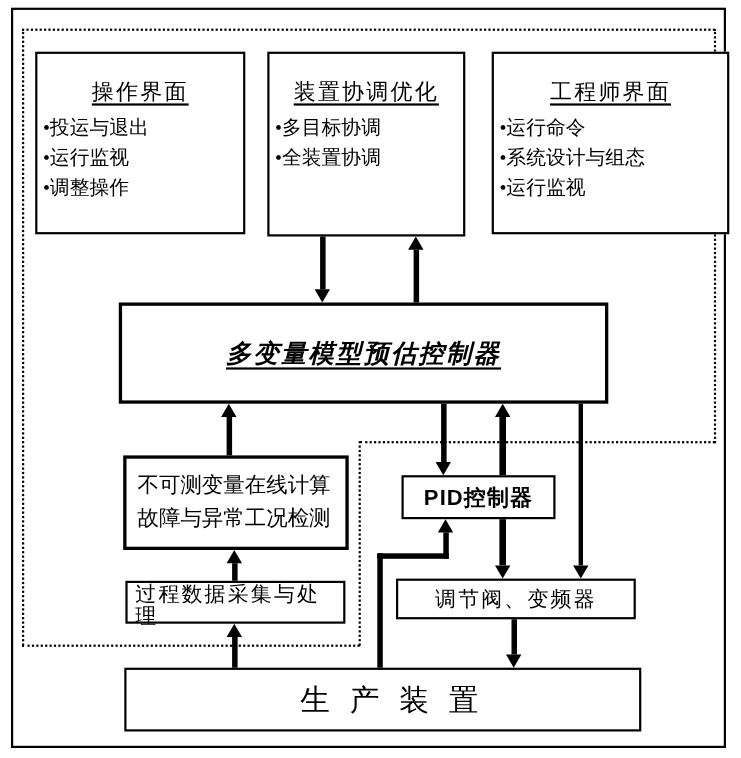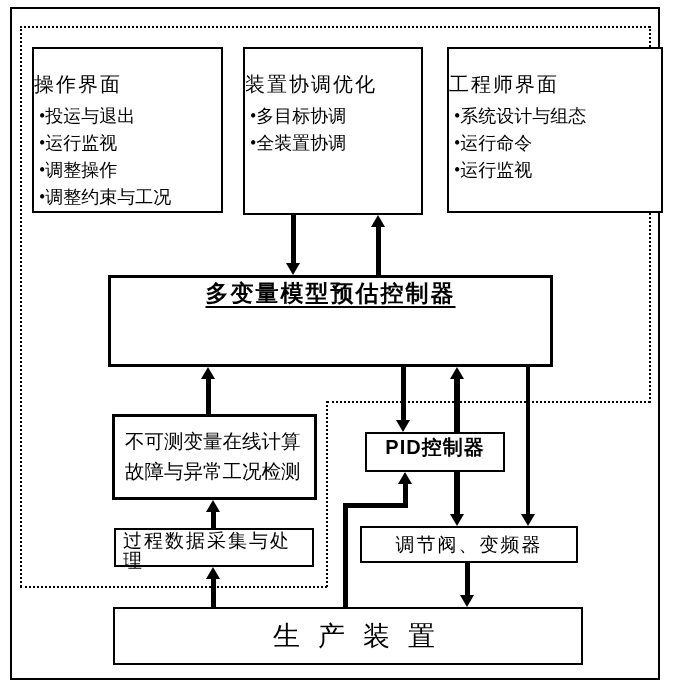--- a/index.html
+++ b/index.html
@@ -12,39 +12,39 @@
     border:2px solid #000;
   }
   .dotted{position:absolute;}
   .dotted.h{border-top:2px dotted #000;height:0;}
   .dotted.v{border-left:2px dotted #000;width:0;}
   .box{
     position:absolute;border:2px solid #000;background:#fff;box-sizing:border-box;
   }
   .panel{padding-top:22px;}
   .panel-title{
-    display:block;text-align:left;font-size:20px;letter-spacing:2px;
-    text-underline-offset:4px;text-decoration-thickness:2px;
+    display:block;text-align:center;font-size:20px;letter-spacing:2px;
+    text-decoration:underline;text-underline-offset:4px;text-decoration-thickness:2px;
     line-height:26px;
   }
   .panel-list{list-style:none;margin:6px 0 0 0;padding:0 0 0 5px;}
   .panel-list li{font-size:18px;line-height:27px;white-space:nowrap;}
   .mpc-box{
-    border-width:3px;display:flex;justify-content:center;
+    border-width:3px;display:flex;align-items:center;justify-content:center;font-style:italic;
   }
   .mpc-label{
     font-family:"Liberation Sans",sans-serif;font-weight:bold;font-size:23px;
     letter-spacing:2px;text-decoration:underline;text-underline-offset:5px;
     text-decoration-thickness:2px;
   }
   .estimator-box{border-width:3px;padding:10px 0 0 10px;}
   .estimator-box .ln{font-size:19.5px;line-height:30px;white-space:nowrap;display:block;}
   .dataacq-box{padding:1px 0 0 7px;overflow:visible;}
   .dataacq-text{font-size:19px;line-height:20px;letter-spacing:2px;width:178px;display:block;}
-  .pid-box{display:flex;justify-content:center;}
+  .pid-box{display:flex;align-items:center;justify-content:center;}
   .pid-label{font-family:"Liberation Sans",sans-serif;font-weight:bold;font-size:20px;letter-spacing:1px;}
   .actuator-box{display:flex;align-items:center;justify-content:center;}
   .actuator-label{font-size:19px;letter-spacing:2px;}
   .plant-box{display:flex;align-items:center;justify-content:center;}
   .plant-label{font-size:27px;letter-spacing:18px;padding-left:30px;}
   .vline{position:absolute;background:#000;}
   .hline{position:absolute;background:#000;}
   .head-up{
     position:absolute;width:0;height:0;
     border-left:7px solid transparent;border-right:7px solid transparent;
@@ -69,37 +69,36 @@
   <div class="dotted h" style="left:327px;top:401px;width:323px;"></div>
   <div class="dotted v" style="left:326px;top:401px;height:186px;"></div>
   <div class="dotted h" style="left:20px;top:586px;width:307px;"></div>
 
   <div class="box panel" style="left:32px;top:47px;width:191px;height:166px;">
     <span class="panel-title">操作界面</span>
     <ul class="panel-list">
       <li>•投运与退出</li>
       <li>•运行监视</li>
       <li>•调整操作</li>
-      <li>•调整约束与工况</li>
     </ul>
   </div>
 
   <div class="box panel" style="left:243px;top:47px;width:180px;height:168px;">
     <span class="panel-title">装置协调优化</span>
     <ul class="panel-list">
       <li>•多目标协调</li>
       <li>•全装置协调</li>
     </ul>
   </div>
 
   <div class="box panel" style="left:447px;top:47px;width:216px;height:166px;">
     <span class="panel-title">工程师界面</span>
     <ul class="panel-list">
+      <li>•运行命令</li>
       <li>•系统设计与组态</li>
-      <li>•运行命令</li>
       <li>•运行监视</li>
     </ul>
   </div>
 
   <div class="box mpc-box" style="left:108px;top:275px;width:445px;height:92px;">
     <span class="mpc-label">多变量模型预估控制器</span>
   </div>
 
   <div class="box estimator-box" style="left:112px;top:414px;width:205px;height:86px;">
     <span class="ln">不可测变量在线计算</span>

